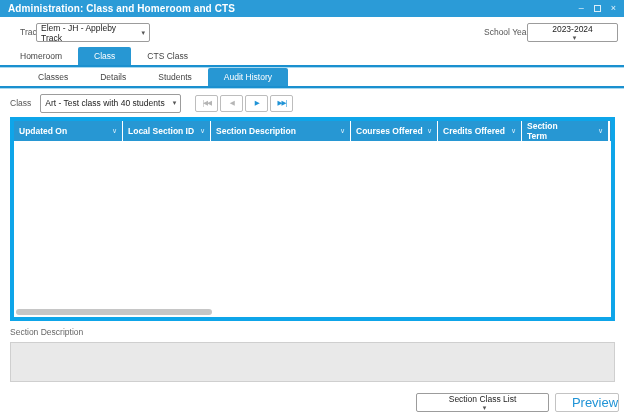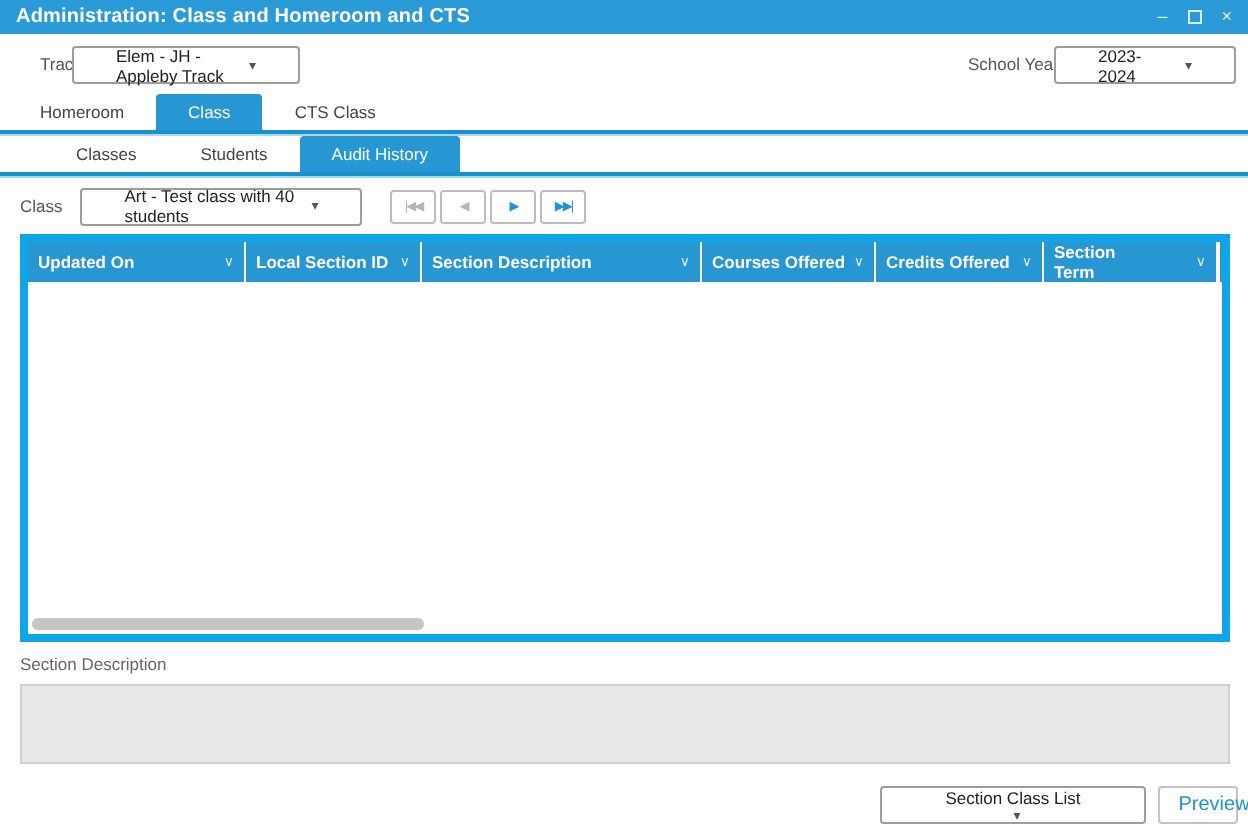--- a/index.html
+++ b/index.html
@@ -14,24 +14,24 @@
   .win-btn { color:#e8f4fb; font-size:9px; line-height:1; cursor:default; }
   .max-square { width:7px; height:7px; border:1px solid #dceef9; display:inline-block; }
 
   
   .track-row { height:21px; margin-top:6px; position:relative; font-size:8.5px; color:#555; }
   .lbl { position:absolute; top:4px; }
   .lbl-track { left:10px;margin-left:10px; }
   .lbl-year { left:484px; }
   .select { position:absolute; height:19px; background:#fff; border:1px solid #9c9c9c;
             border-radius:2px; display:flex; align-items:center; justify-content:space-between;
-            padding:0 21px; font-size:8.5px; color:#222; }
+            padding:0 4px; font-size:8.5px; color:#222; }
   .select .arrow { font-size:7px; color:#555; margin-left:4px; }
   .sel-track { left:36px; top:0; width:114px; }
-  .sel-year  { left:527px; top:0; width:91px; }
+  .sel-year  { left:527px; top:0; width:91px;flex-direction:column; }
 
   
   .tabbar { height:20px; display:flex; align-items:flex-end;
             border-bottom:2px solid #1a90cf; box-shadow:0 1px 0 #a9d9f0; }
   .tabbar.main { padding-left:4px; margin-top:3px; }
   .tabbar.sub  { padding-left:22px; margin-top:1px; }
   .tab { height:18px; line-height:18px; padding:0 16px; font-size:8.5px; color:#444;
          white-space:nowrap; }
   .tab.active { background:#2797d3; color:#fff; border-radius:2px 2px 0 0; }
 
@@ -67,22 +67,22 @@
   .chev { font-size:7px; font-weight:normal; color:#d7edf9; }
 
   
   .sd-label { margin:6px 0 0 10px; font-size:8.5px; color:#666; height:12px; }
   .sd-box { margin:3px 9px 0 10px; height:40px; background:#e9e9e9; border:1px solid #cfcfcf; }
 
   
   .bottom-row { margin-top:11px; display:flex; justify-content:flex-end; align-items:center;
                 padding-right:5px; gap:6px; }
   .sel-report { position:static; width:133px;flex-direction:column; }
-  .preview-btn { width:40px; height:19px; border:1px solid #c3c3c3; border-radius:2px;
-                 background:#fff; color:#1f93d6; font-size:10px; display:flex;
+  .preview-btn { width:64px; height:19px; border:1px solid #c3c3c3; border-radius:2px;
+                 background:#fff; color:#1f93d6; font-size:13px; display:flex;
                  align-items:center; justify-content:center;padding-left:16px; }
 </style>
 </head>
 <body>
 
 <div class="titlebar">
   <span class="title">Administration: Class and Homeroom and CTS</span>
   <span class="win-controls">
     <span class="win-btn">–</span>
     <span class="win-btn max-square"></span>
@@ -104,20 +104,21 @@
 </div>
 
 <div class="tabbar main">
   <div class="tab">Homeroom</div>
   <div class="tab active">Class</div>
   <div class="tab">CTS Class</div>
 </div>
 
 <div class="tabbar sub">
   <div class="tab">Classes</div>
+  <div class="tab">Details</div>
   <div class="tab">Students</div>
   <div class="tab active">Audit History</div>
 </div>
 
 <div class="class-row">
   <span>Class</span>
   <div class="select sel-class">
     <span>Art - Test class with 40 students</span>
     <span class="arrow">▾</span>
   </div>

